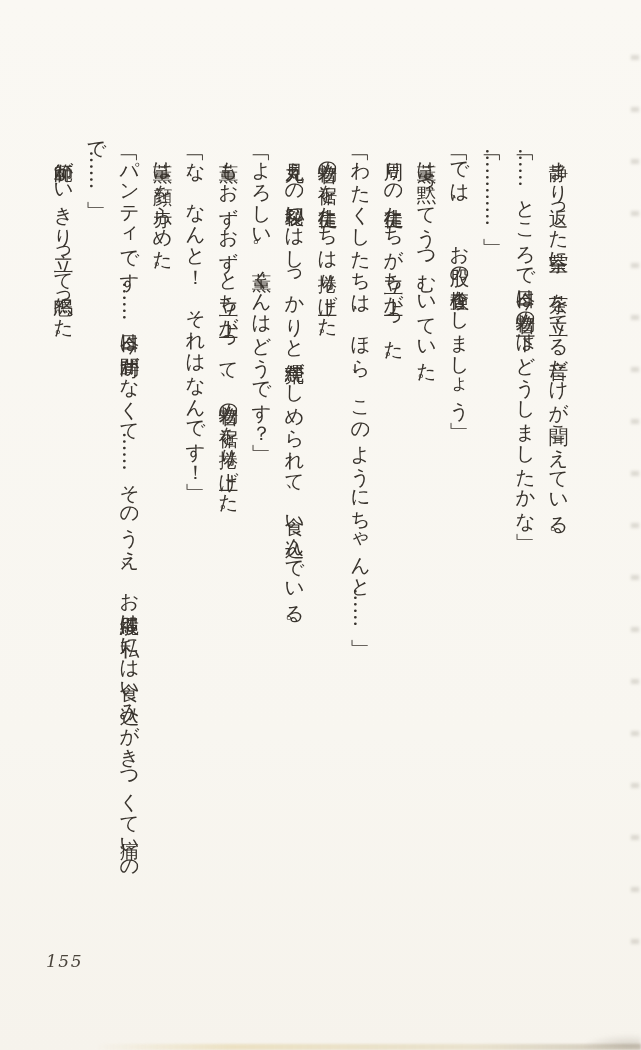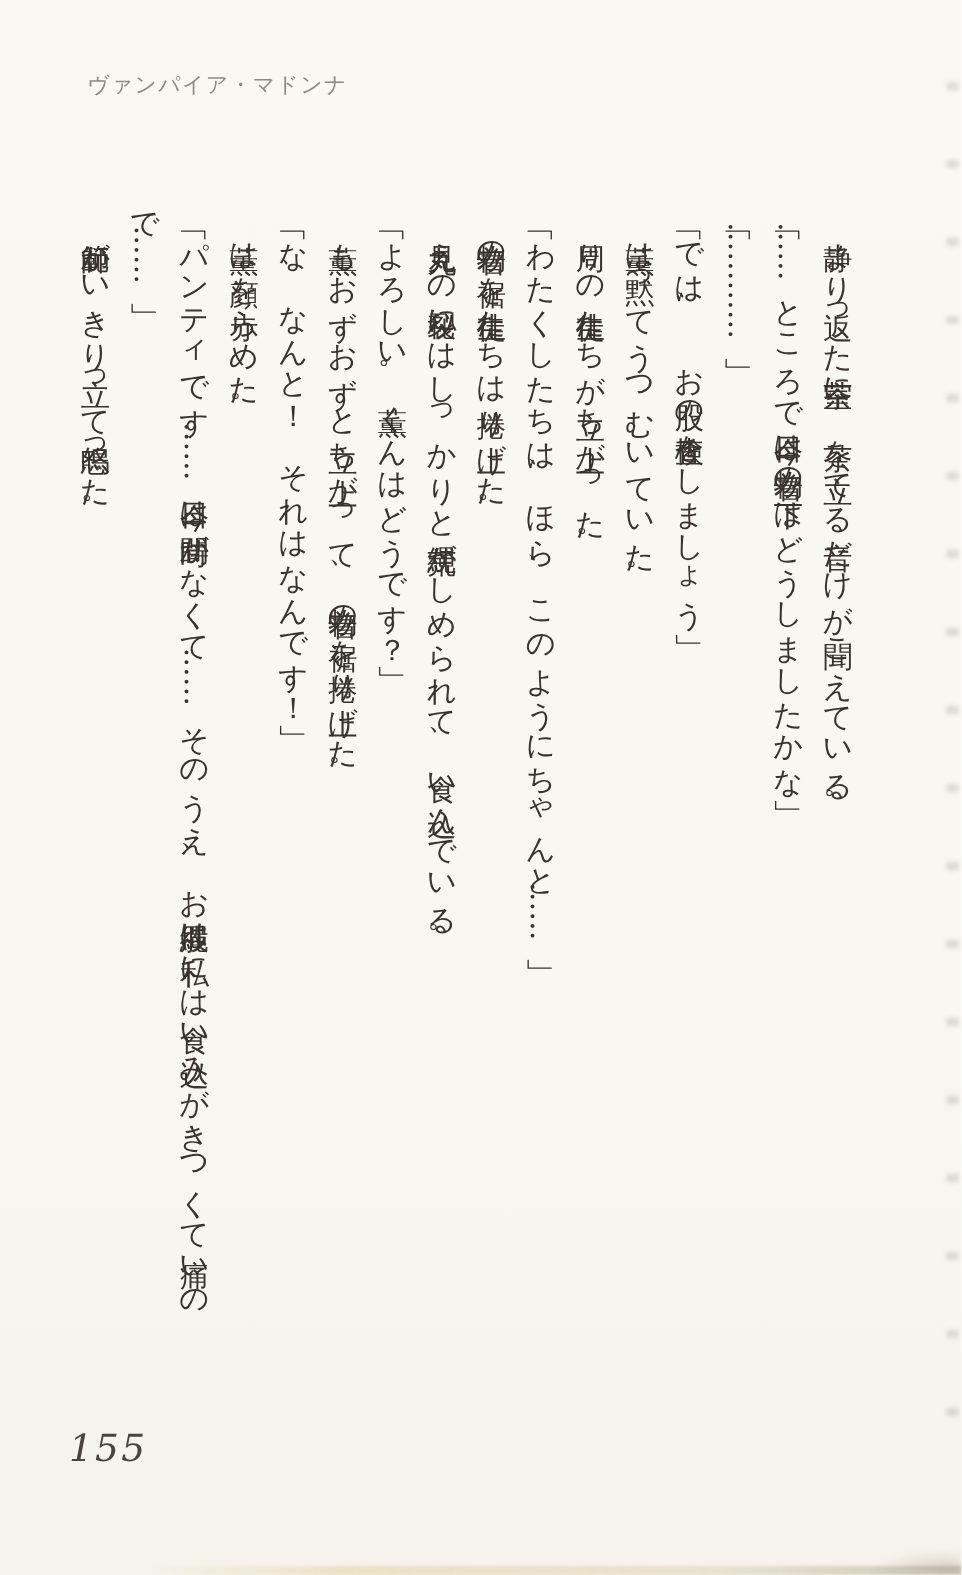--- a/index.html
+++ b/index.html
@@ -47,21 +47,21 @@
     margin: 0;
     padding: 0;
     text-indent: 1em;
   }
   .page-number {
     position: absolute;
     left: 46px;
     top: 951px;
     font-family: "DejaVu Serif", "Liberation Serif", serif;
     font-style: italic;
-    font-size: 25px;
+    font-size: 17px;
     letter-spacing: 1.5px;
     color: #4a443c;
   }
   
   .edge-marks {
     position: absolute;
     right: 2px;
     top: 55px;
     width: 8px;
     height: 900px;
@@ -97,21 +97,20 @@
     background: radial-gradient(ellipse at 80% 100%,
       rgba(140, 130, 115, 0.35), rgba(140, 130, 115, 0) 70%);
     filter: blur(2px);
   }
 </style>
 </head>
 <body>
 
 <div class="page">
 
-  <div class="running-title">ヴァンパイア・マドンナ</div>
 
   <div class="body-text" id="body-text">
       <p>静まり返った茶室に、茶を立てる音だけが聞こえている。</p>
       <p>「……ところで今日は着物の下はどうしましたかな」</p>
       <p>「…………」</p>
       <p>「では、　お股の検査をしましょう」</p>
       <p>薫は黙ってうつむいていた。</p>
       <p>周りの生徒たちが立ち上がった。</p>
       <p>「わたくしたちは、ほら、このようにちゃんと……」</p>
       <p>着物の裾を生徒たちは捲り上げた。</p>

